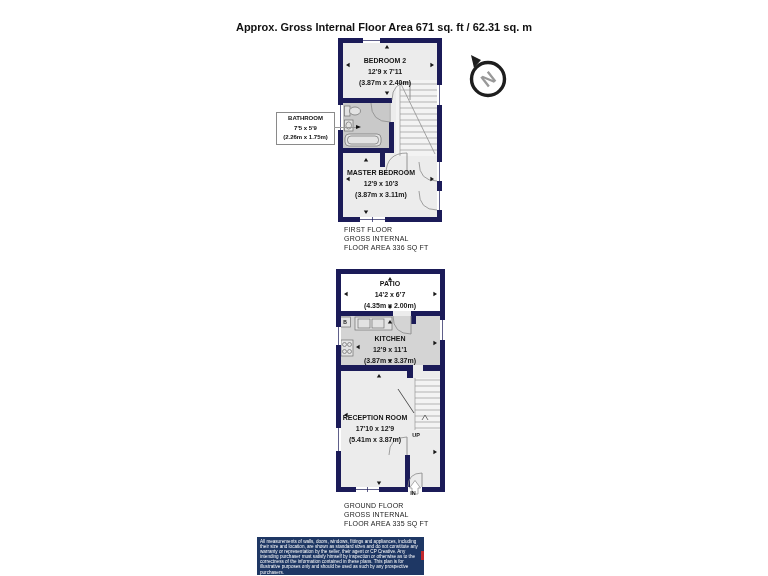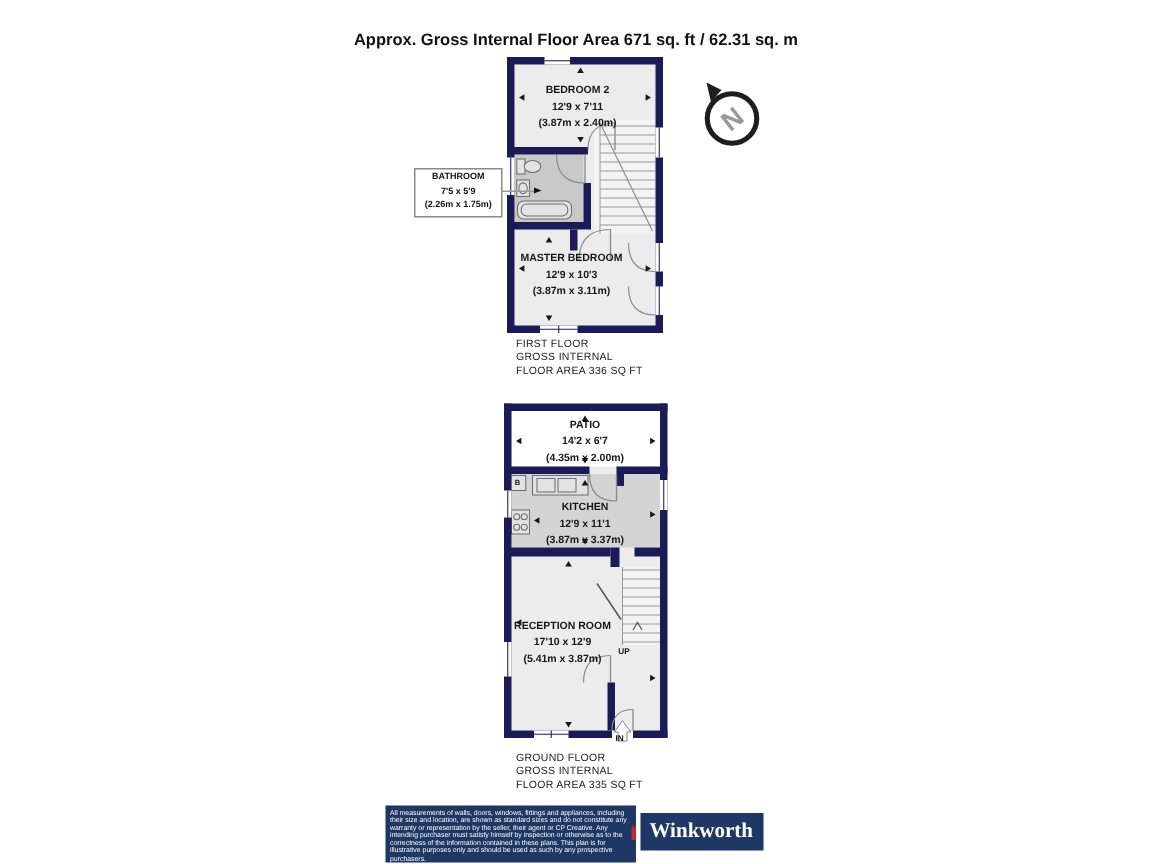--- a/index.html
+++ b/index.html
@@ -276,15 +276,14 @@
   <div class="abs tinylabel" style="left:405px;top:489.5px;width:16px;">IN</div>
 
   <div class="abs caption" style="left:344px;top:501px;">
     <div>GROUND FLOOR</div>
     <div>GROSS INTERNAL</div>
     <div>FLOOR AREA 335 SQ FT</div>
   </div>
 
   <div class="abs disclaimer" style="left:257px;top:537px;width:167px;height:38px;">All measurements of walls, doors, windows, fittings and appliances, including their size and location, are shown as standard sizes and do not constitute any warranty or representation by the seller, their agent or CP Creative. Any intending purchaser must satisfy himself by inspection or otherwise as to the correctness of the information contained in these plans. This plan is for illustrative purposes only and should be used as such by any prospective purchasers.</div>
   <div class="abs redmark" style="left:421px;top:551px;width:3px;height:9px;"></div>
-  <div class="abs brand" style="left:427px;top:542px;width:82px;height:25px;">Winkworth</div>
 
 </div>
 
 </body></html>

